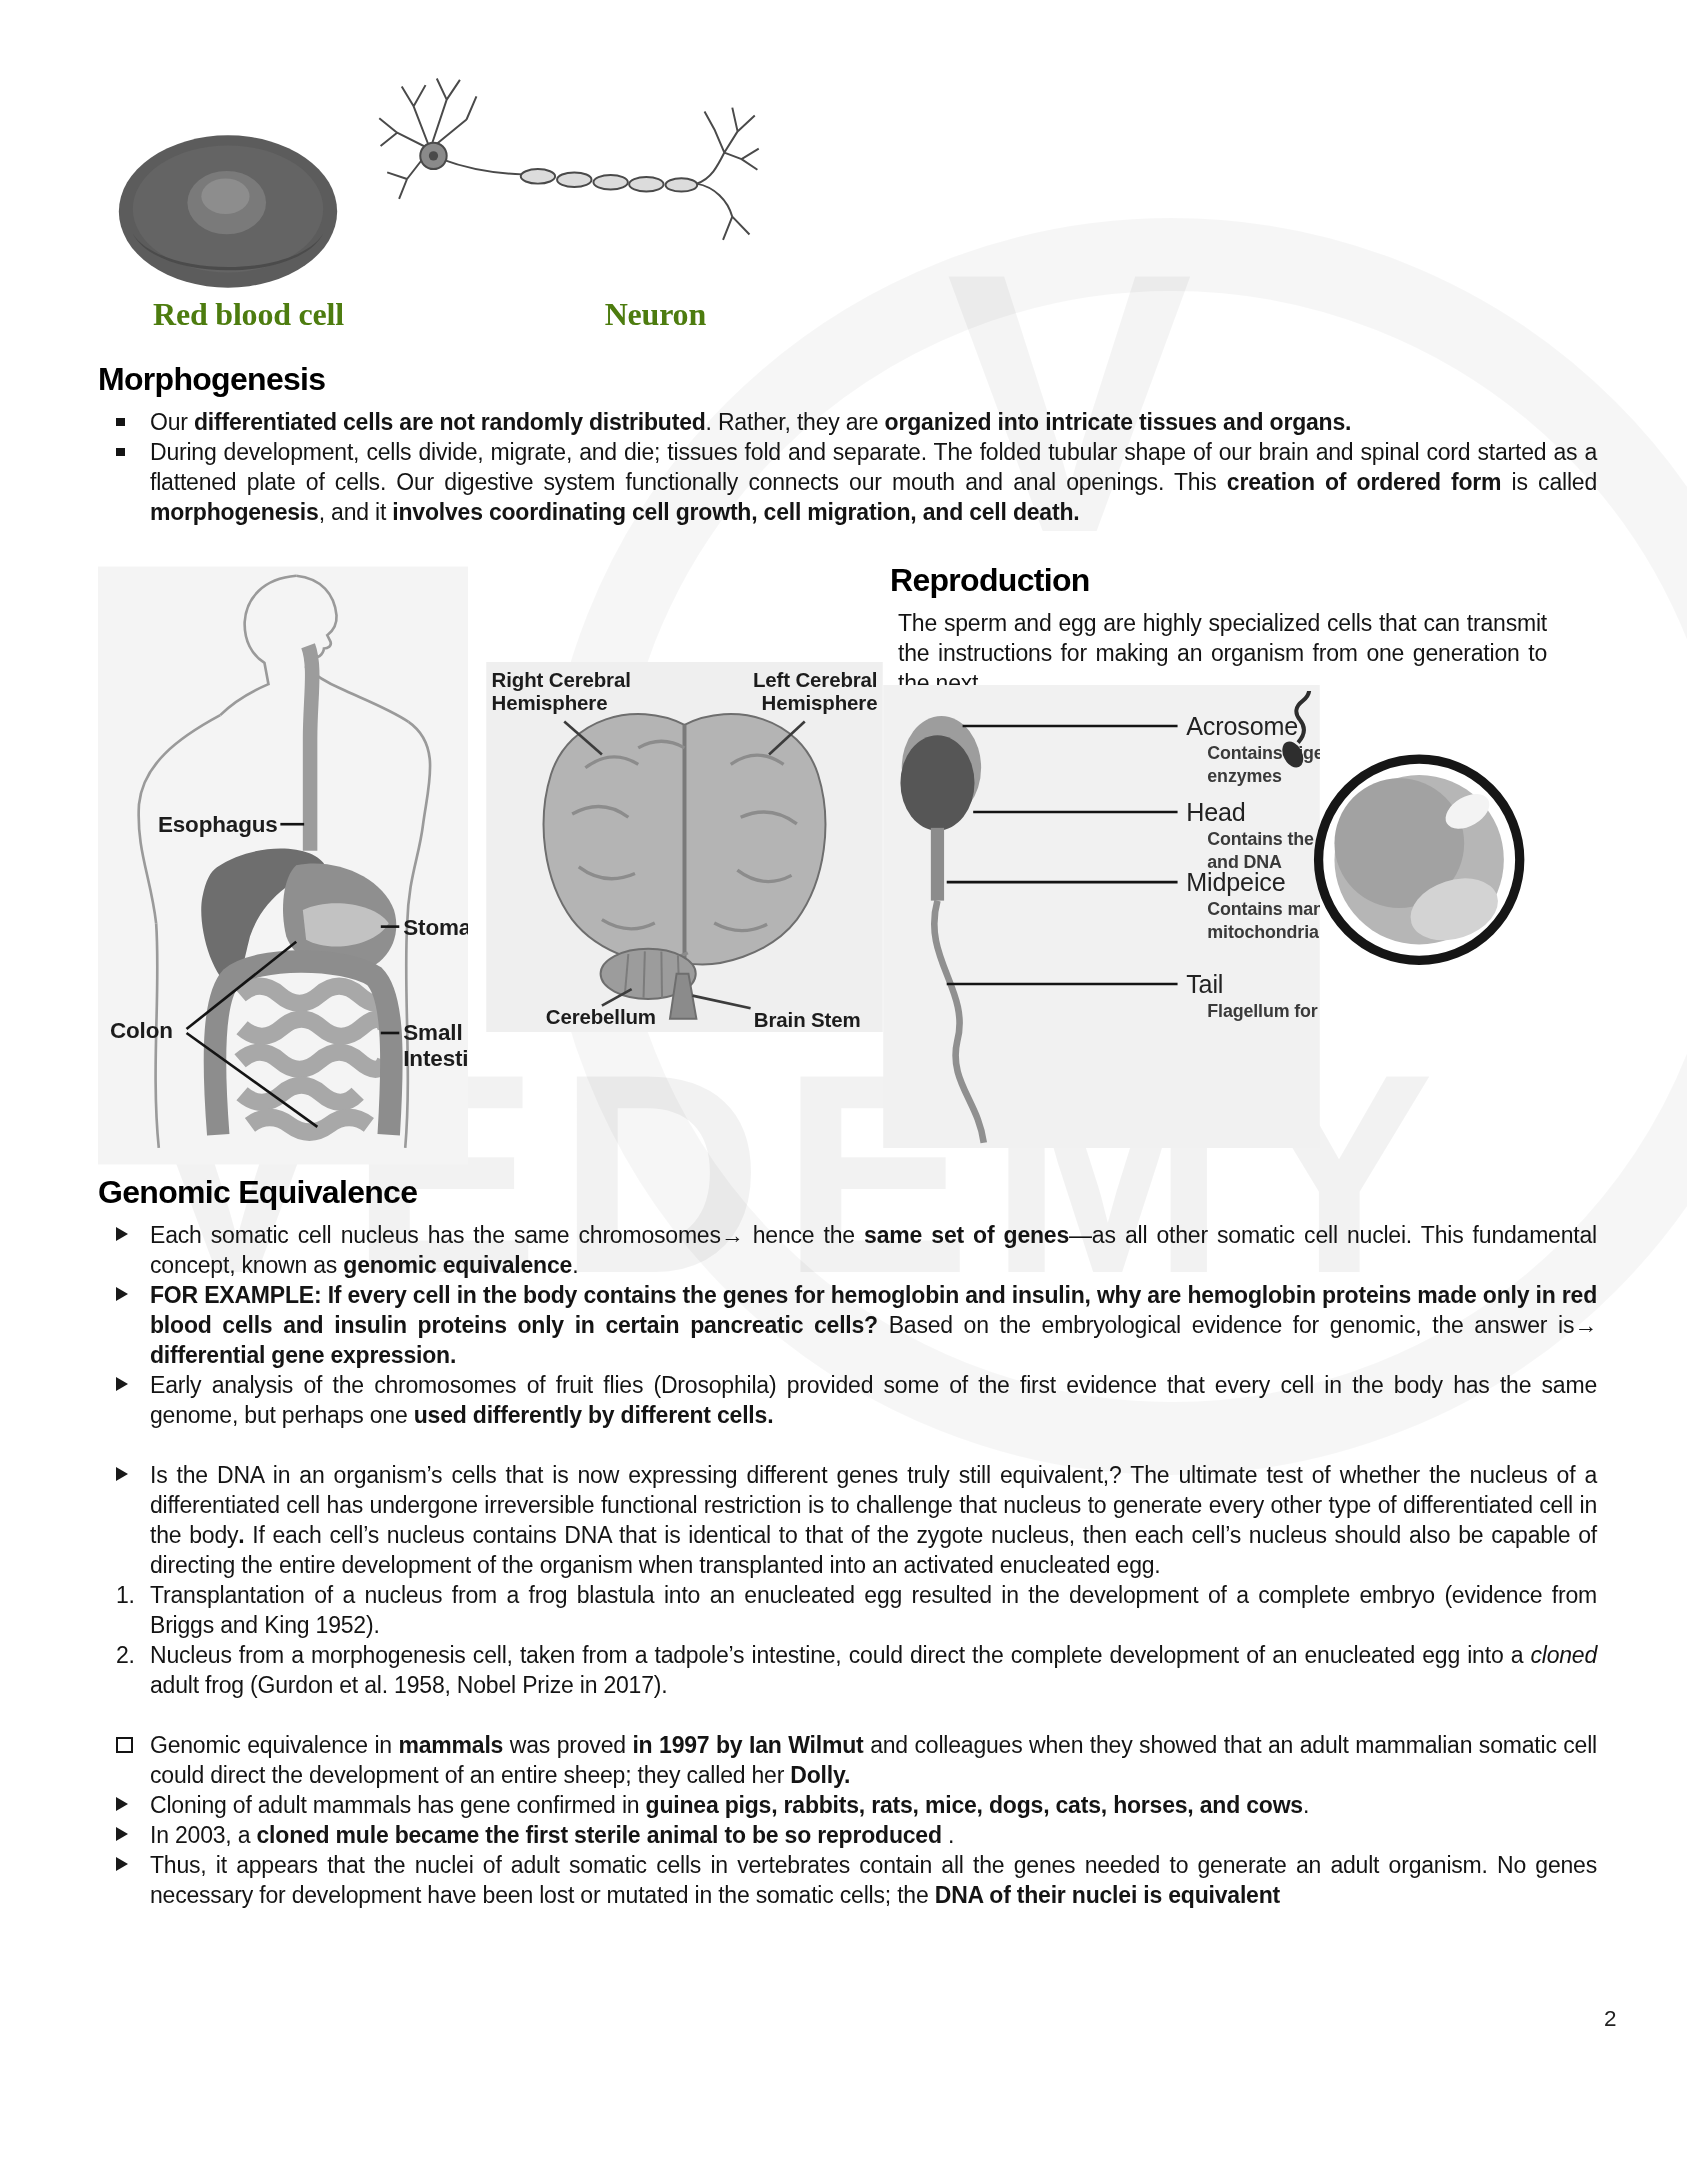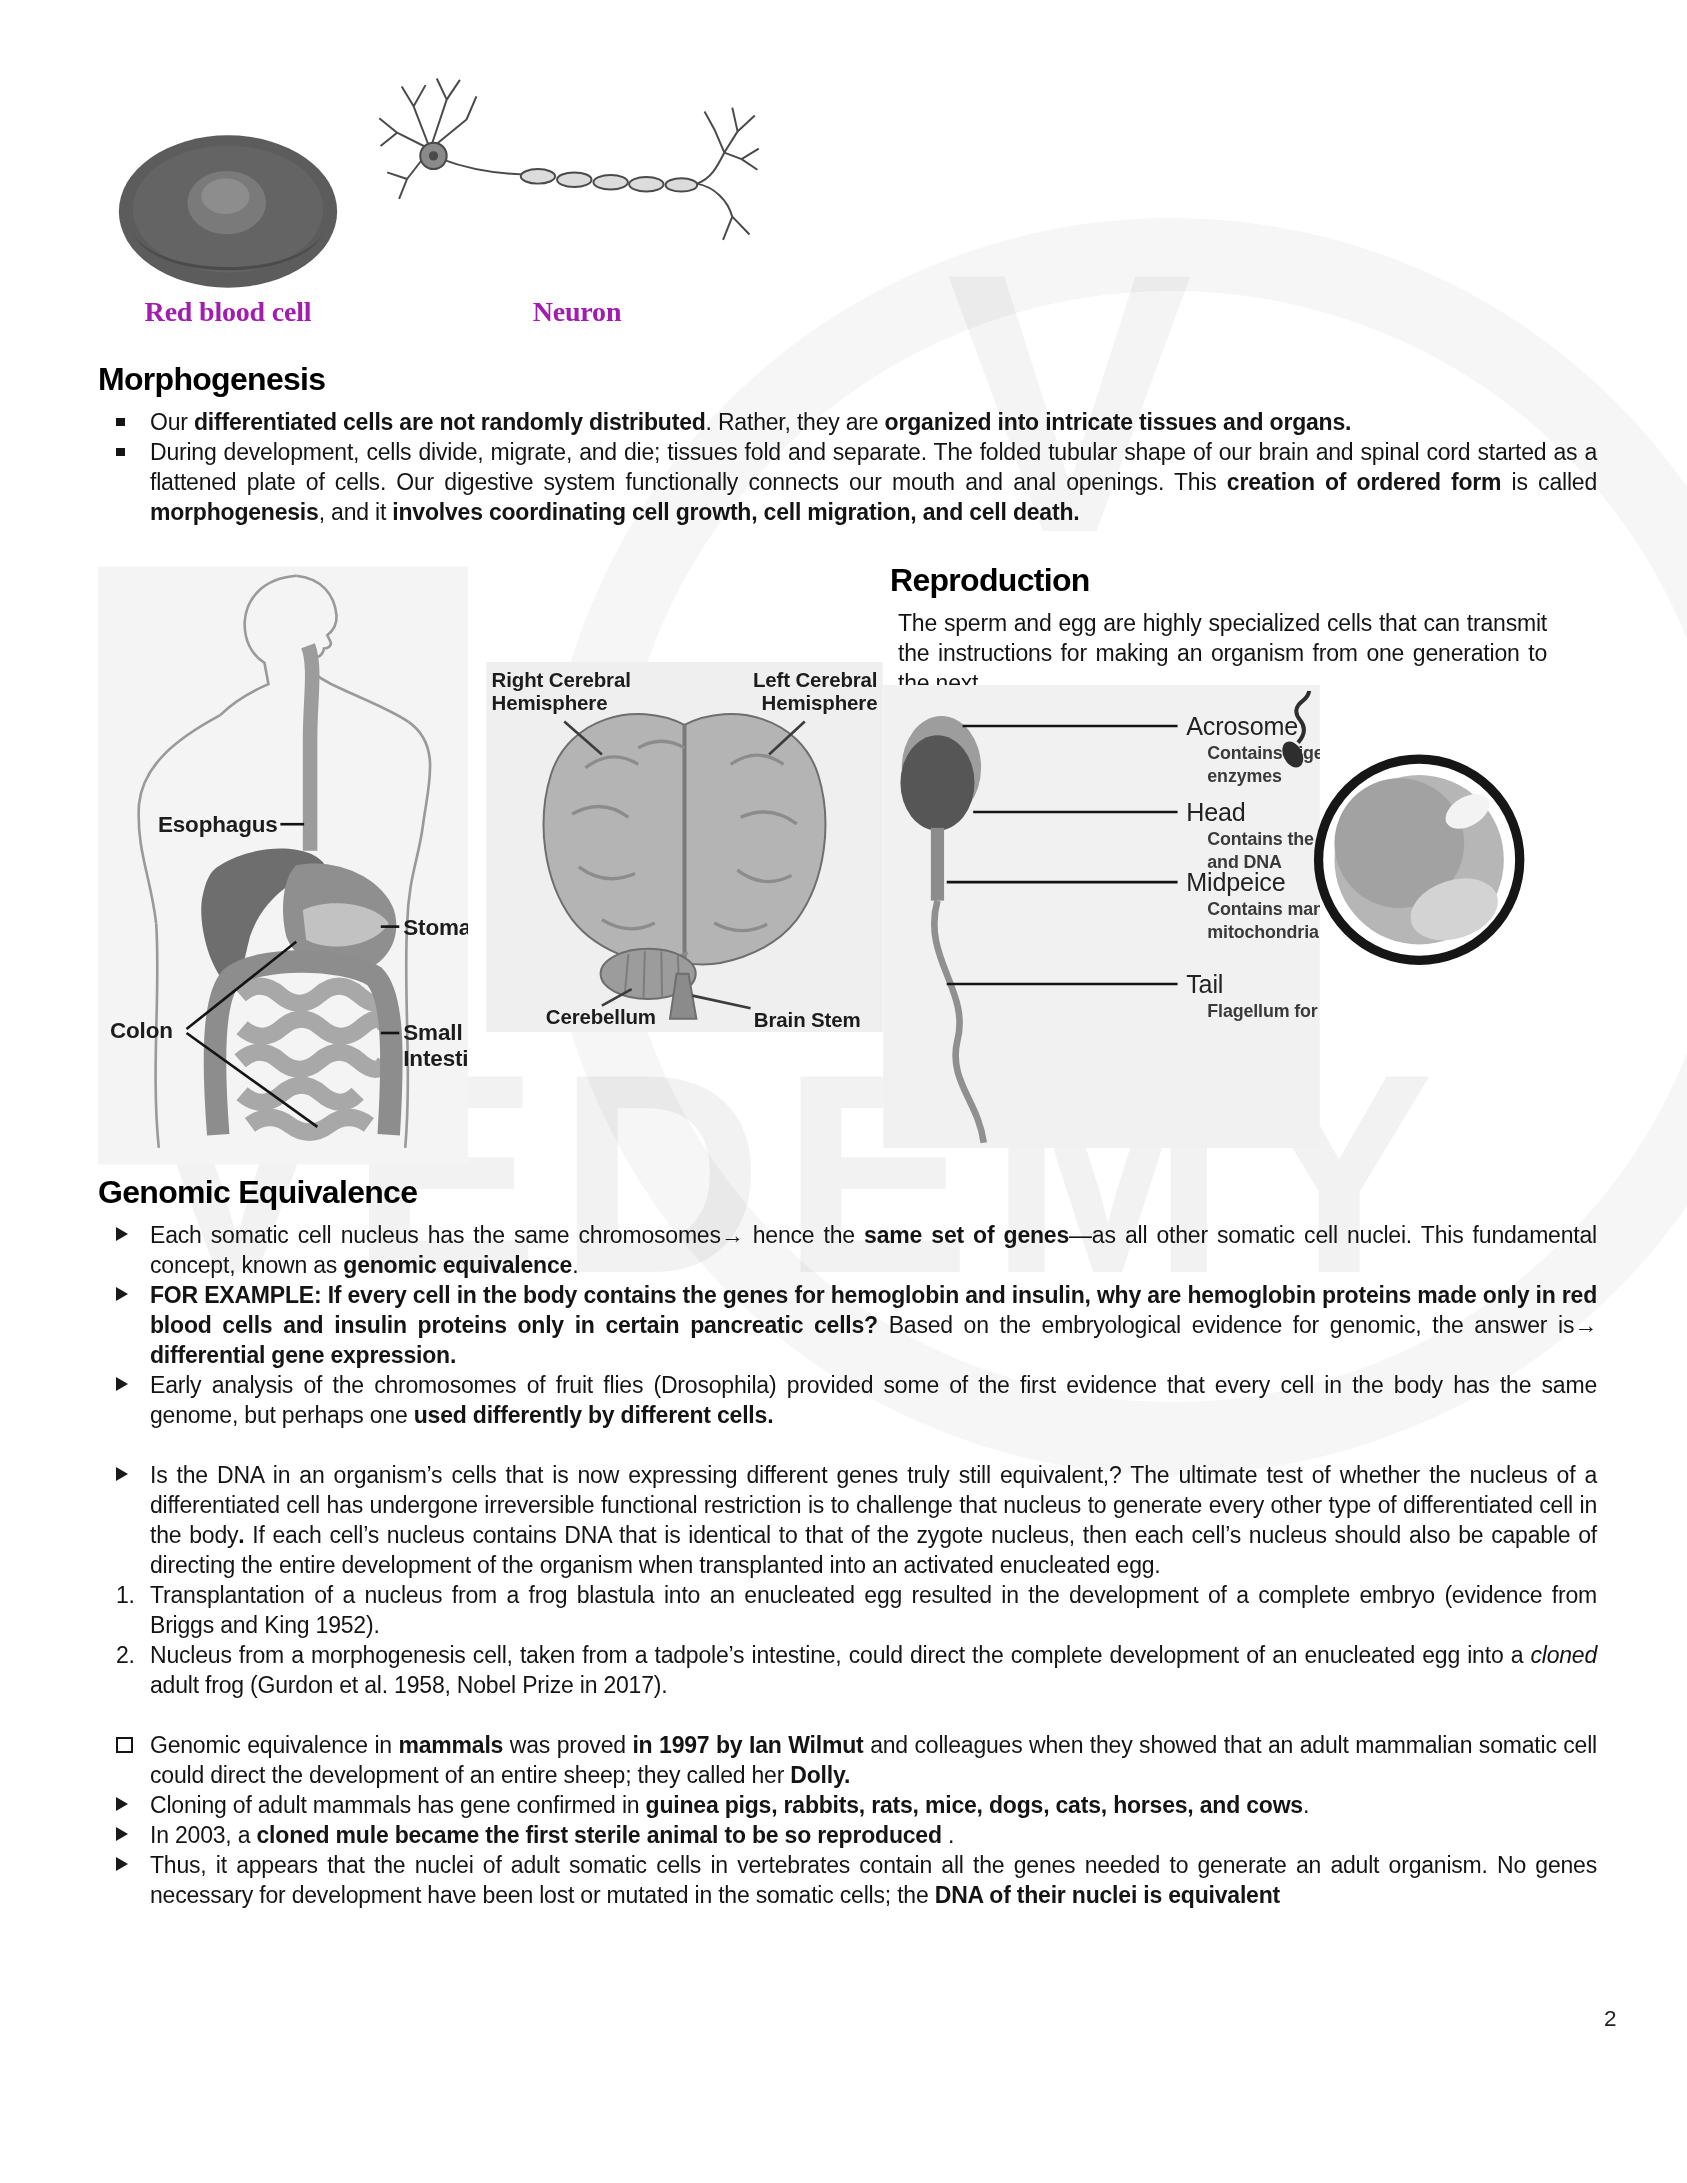--- a/index.html
+++ b/index.html
@@ -22,22 +22,22 @@
   .bullet{display:flex;align-items:flex-start;}
   .mk{flex:0 0 52px;box-sizing:border-box;padding-left:18px;display:flex;}
   .bt{flex:1;font-size:23px;line-height:30px;text-align:justify;}
   .m-sq{width:8.6px;height:8.6px;background:#141414;margin-top:10.6px;}
   .m-arrow{width:0;height:0;border-left:12px solid #1a1a1a;border-top:7.3px solid transparent;
     border-bottom:7.3px solid transparent;margin-top:7.3px;}
   .m-hsq{width:12.6px;height:12.6px;border:2px solid #141414;margin-top:6.6px;}
   .m-num{font-size:23px;line-height:30px;}
   .mt{margin-top:30px;}
   
-  .figcap{font-family:"Liberation Serif","DejaVu Serif",serif;font-weight:bold;font-size:28px;
-    color:#a21caf;text-align:center;}
+  .figcap{font-family:"Liberation Serif","DejaVu Serif",serif;font-weight:bold;font-size:32px;
+    color:#4d7c0f;text-align:right;}
   
   text{font-family:"Liberation Sans","DejaVu Sans",sans-serif;}
   .fl{font-size:34px;font-weight:bold;fill:#1c1c1c;}
   .fl2{font-size:31px;font-weight:bold;fill:#1c1c1c;}
   .sl-main{font-size:38px;fill:#222;}
   .sl-sub{font-size:27px;font-weight:bold;fill:#3a3a3a;}
   .pageno{font-size:22.5px;color:#222;}
 </style>
 </head>
 <body>

